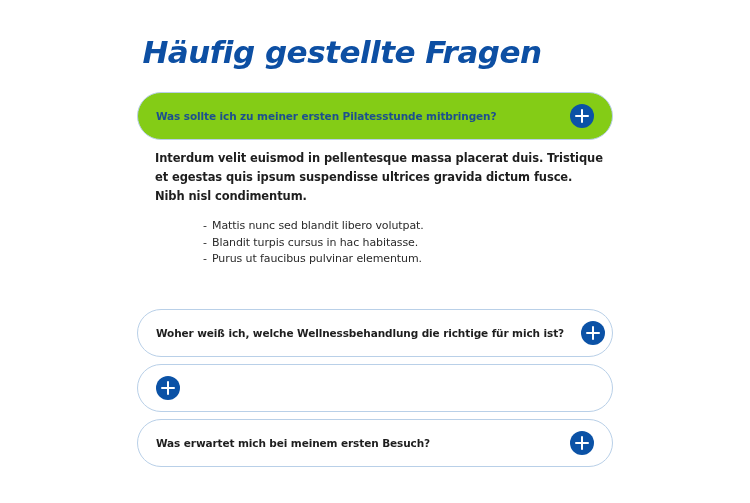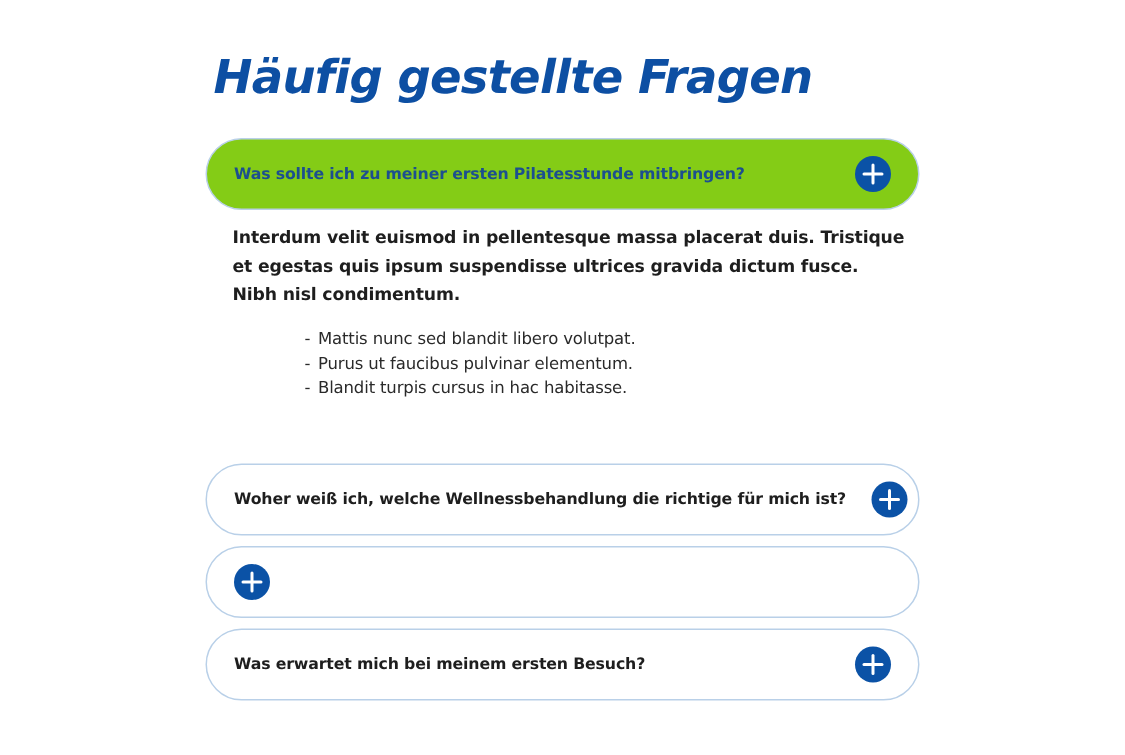--- a/index.html
+++ b/index.html
@@ -52,22 +52,22 @@
 
 <div class="pill open" style="top:92px;">
   <span class="q">Was sollte ich zu meiner ersten Pilatesstunde mitbringen?</span>
   <span class="plus"></span>
 </div>
 
 <div class="answer">
   <p class="lead">Interdum velit euismod in pellentesque massa placerat duis. Tristique et egestas quis ipsum suspendisse ultrices gravida dictum fusce. Nibh nisl condimentum.</p>
   <ul>
     <li><span class="dash">-</span><span>Mattis nunc sed blandit libero volutpat.</span></li>
+    <li><span class="dash">-</span><span>Blandit turpis cursus in hac habitasse.</span></li>
     <li><span class="dash">-</span><span>Purus ut faucibus pulvinar elementum.</span></li>
-    <li><span class="dash">-</span><span>Blandit turpis cursus in hac habitasse.</span></li>
   </ul>
 </div>
 
 <div class="pill" style="top:309px;gap:17px;">
   <span class="q">Woher weiß ich, welche Wellnessbehandlung die richtige für mich ist?</span>
   <span class="plus"></span>
 </div>
 
 <div class="pill" style="top:364px;">
   <span class="plus"></span>

